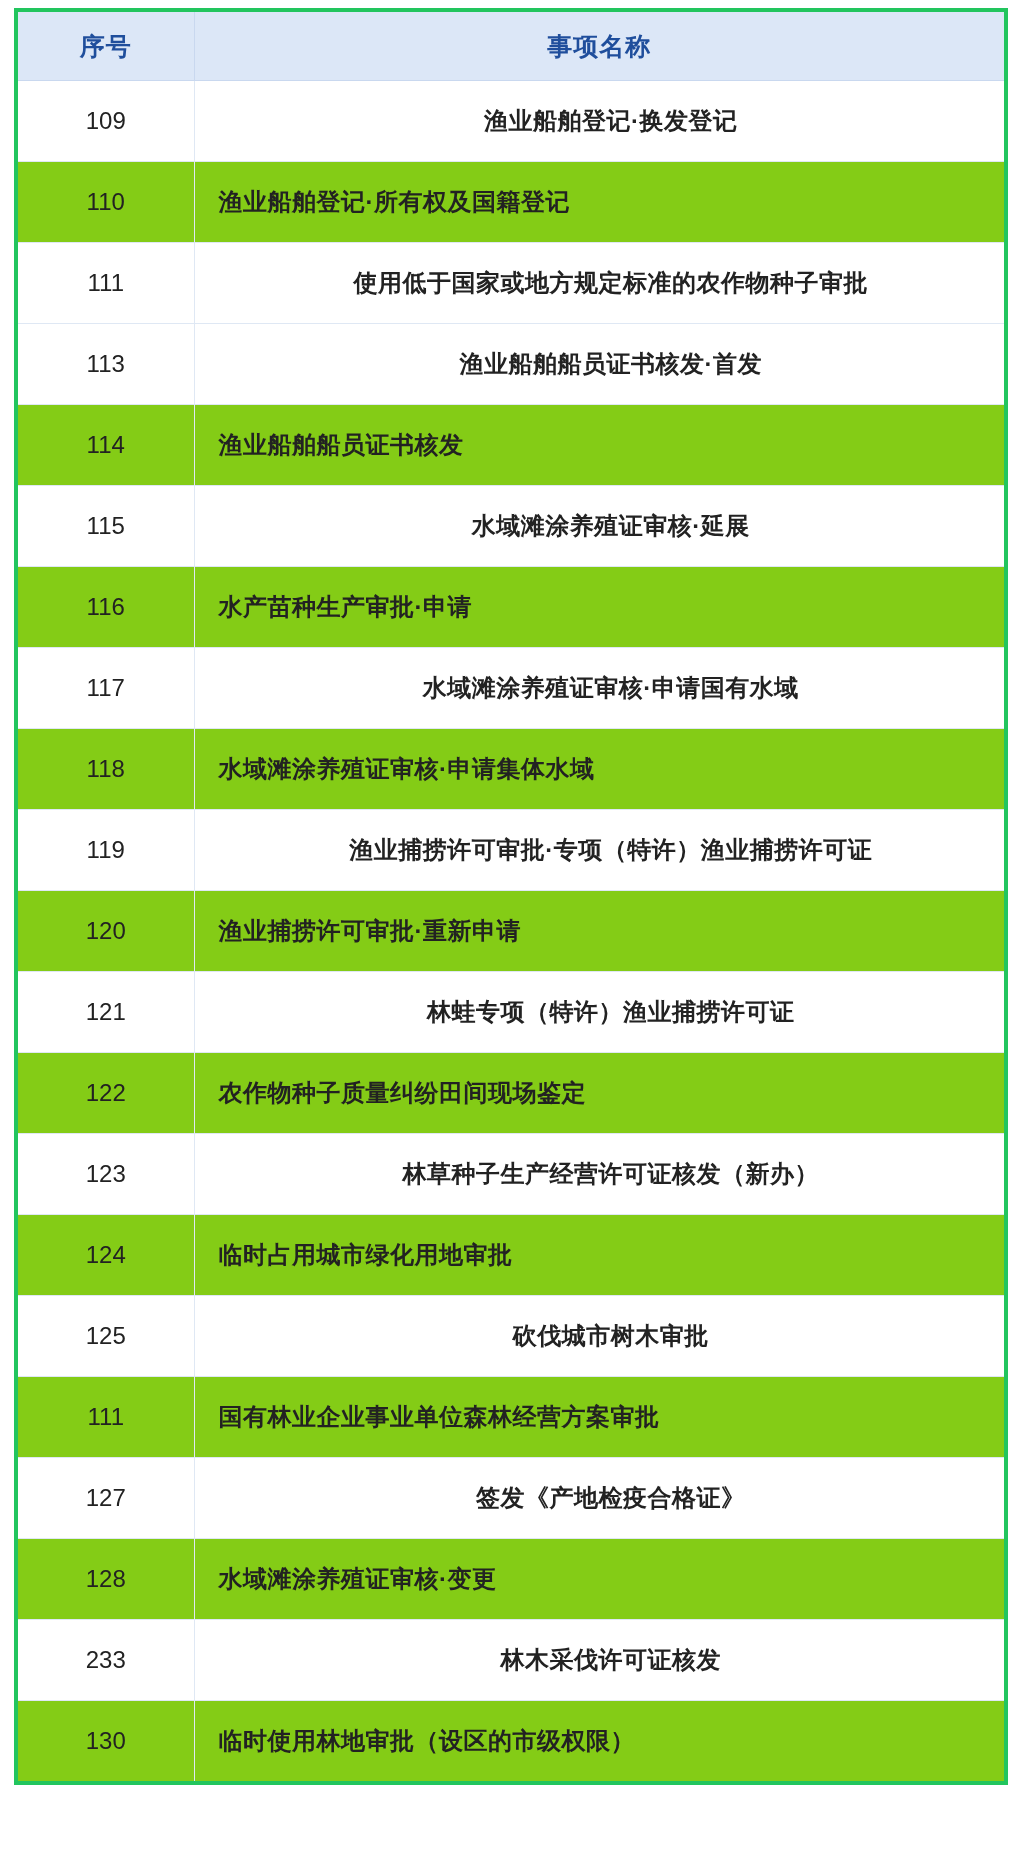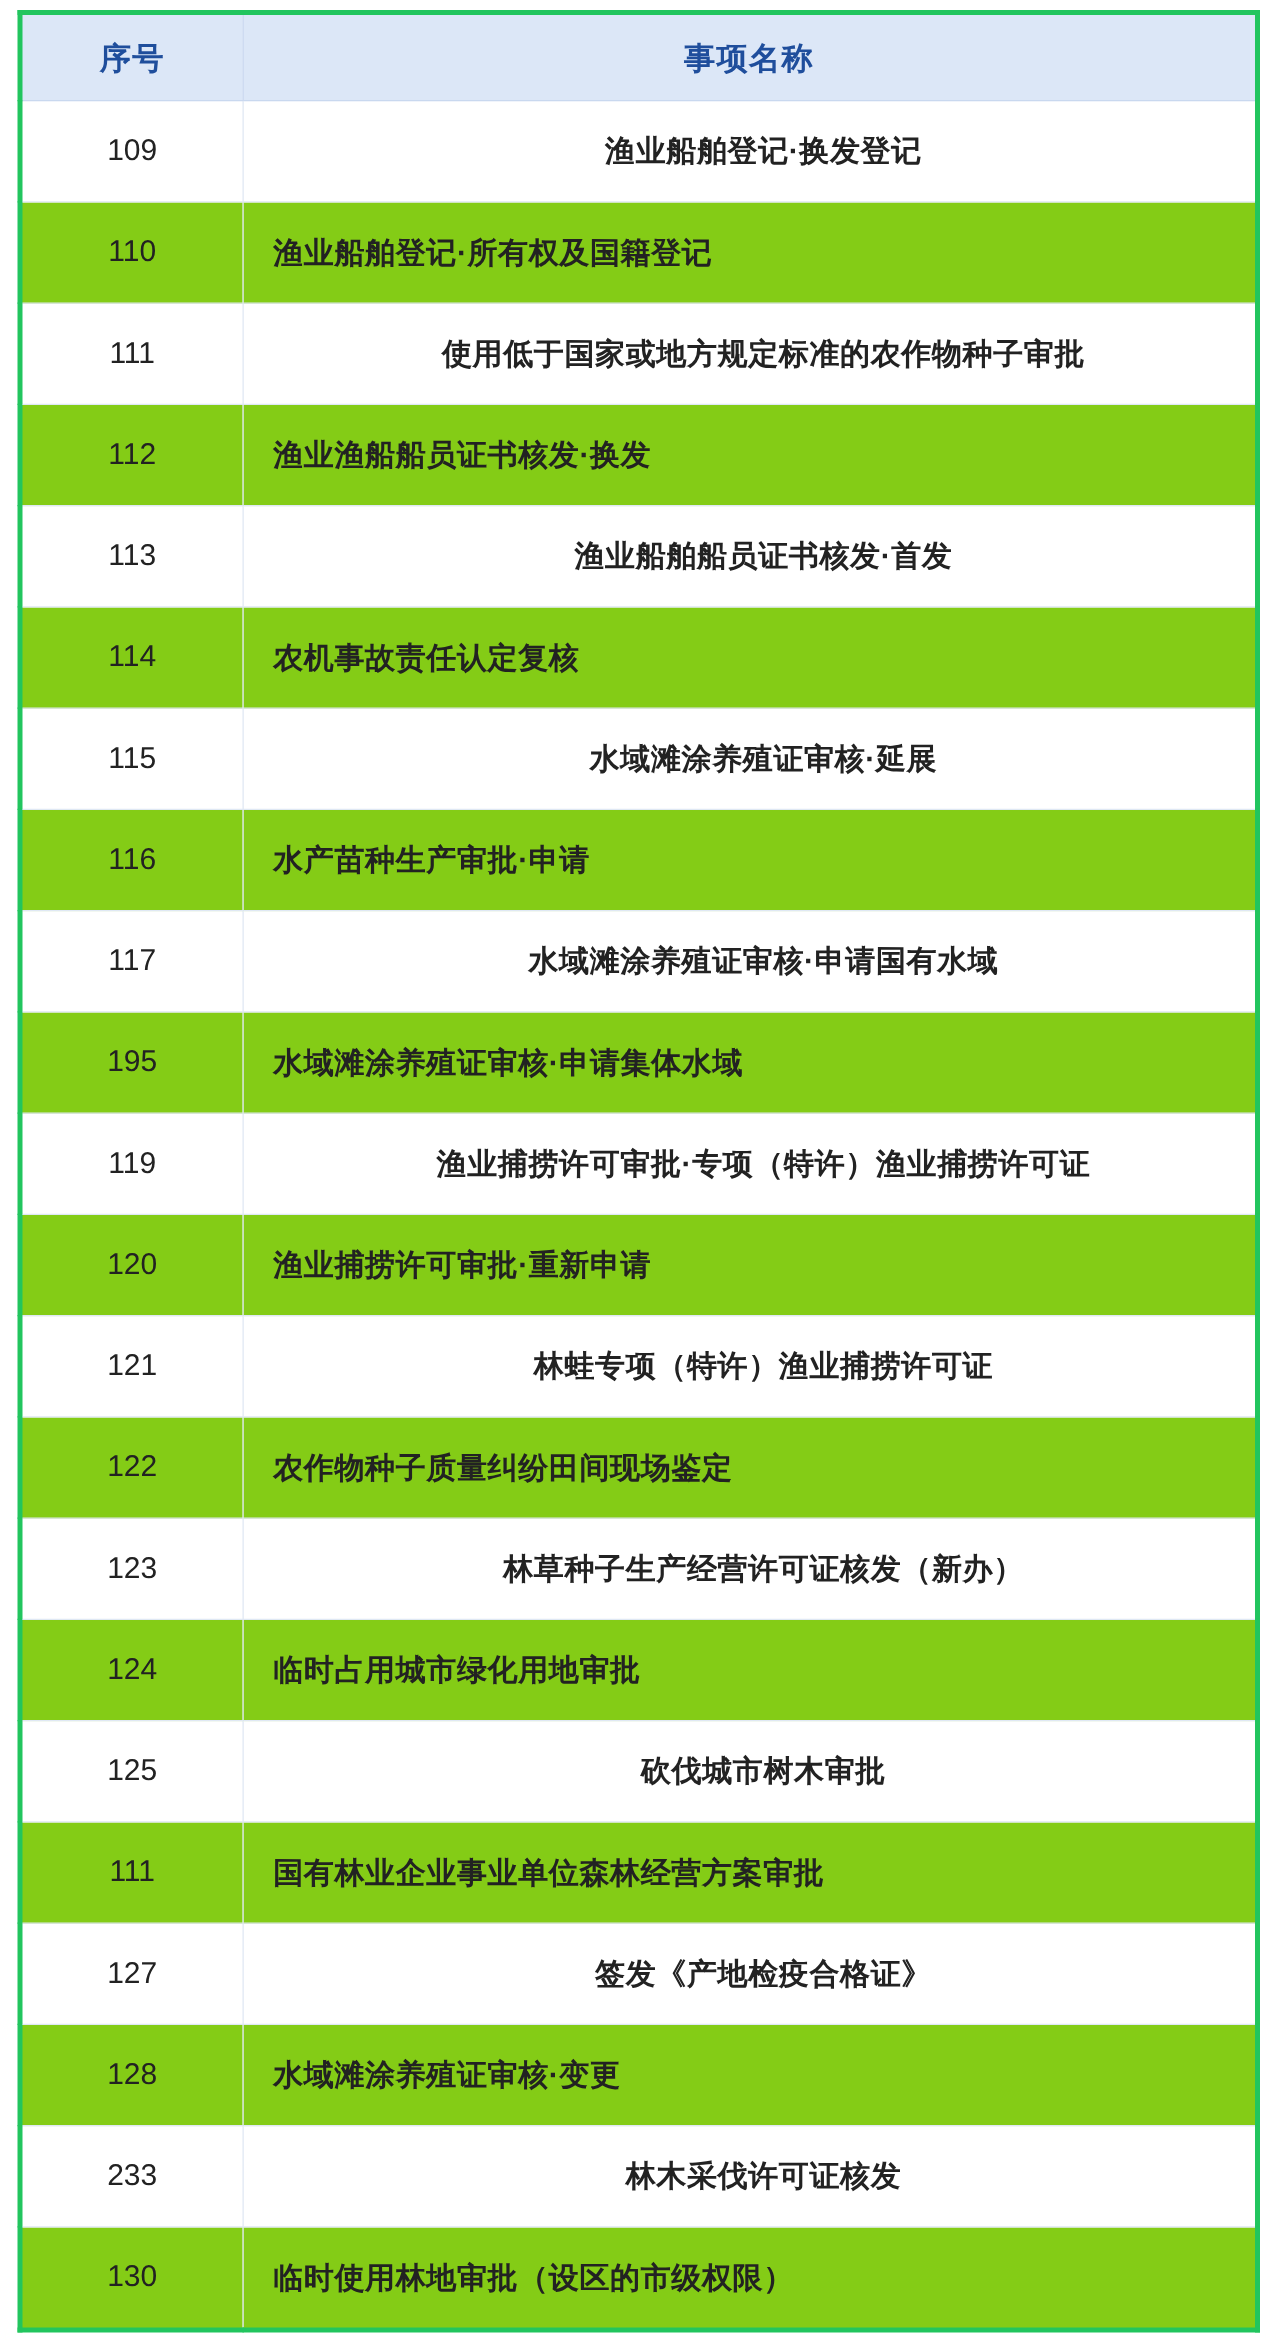--- a/index.html
+++ b/index.html
@@ -84,46 +84,42 @@
           <td class="name">渔业船舶登记·换发登记</td>
         </tr>
         <tr class="even">
           <td class="idx">110</td>
           <td class="name">渔业船舶登记·所有权及国籍登记</td>
         </tr>
         <tr class="odd">
           <td class="idx">111</td>
           <td class="name">使用低于国家或地方规定标准的农作物种子审批</td>
         </tr>
-        <tr class="even">
-          <td class="idx">112</td>
-          <td class="name">渔业渔船船员证书核发·换发</td>
-        </tr>
         <tr class="odd">
           <td class="idx">113</td>
           <td class="name">渔业船舶船员证书核发·首发</td>
         </tr>
         <tr class="even">
           <td class="idx">114</td>
-          <td class="name">农机事故责任认定复核</td>
+          <td class="name">渔业船舶船员证书核发</td>
         </tr>
         <tr class="odd">
           <td class="idx">115</td>
           <td class="name">水域滩涂养殖证审核·延展</td>
         </tr>
         <tr class="even">
           <td class="idx">116</td>
           <td class="name">水产苗种生产审批·申请</td>
         </tr>
         <tr class="odd">
           <td class="idx">117</td>
           <td class="name">水域滩涂养殖证审核·申请国有水域</td>
         </tr>
         <tr class="even">
-          <td class="idx">195</td>
+          <td class="idx">118</td>
           <td class="name">水域滩涂养殖证审核·申请集体水域</td>
         </tr>
         <tr class="odd">
           <td class="idx">119</td>
           <td class="name">渔业捕捞许可审批·专项（特许）渔业捕捞许可证</td>
         </tr>
         <tr class="even">
           <td class="idx">120</td>
           <td class="name">渔业捕捞许可审批·重新申请</td>
         </tr>

